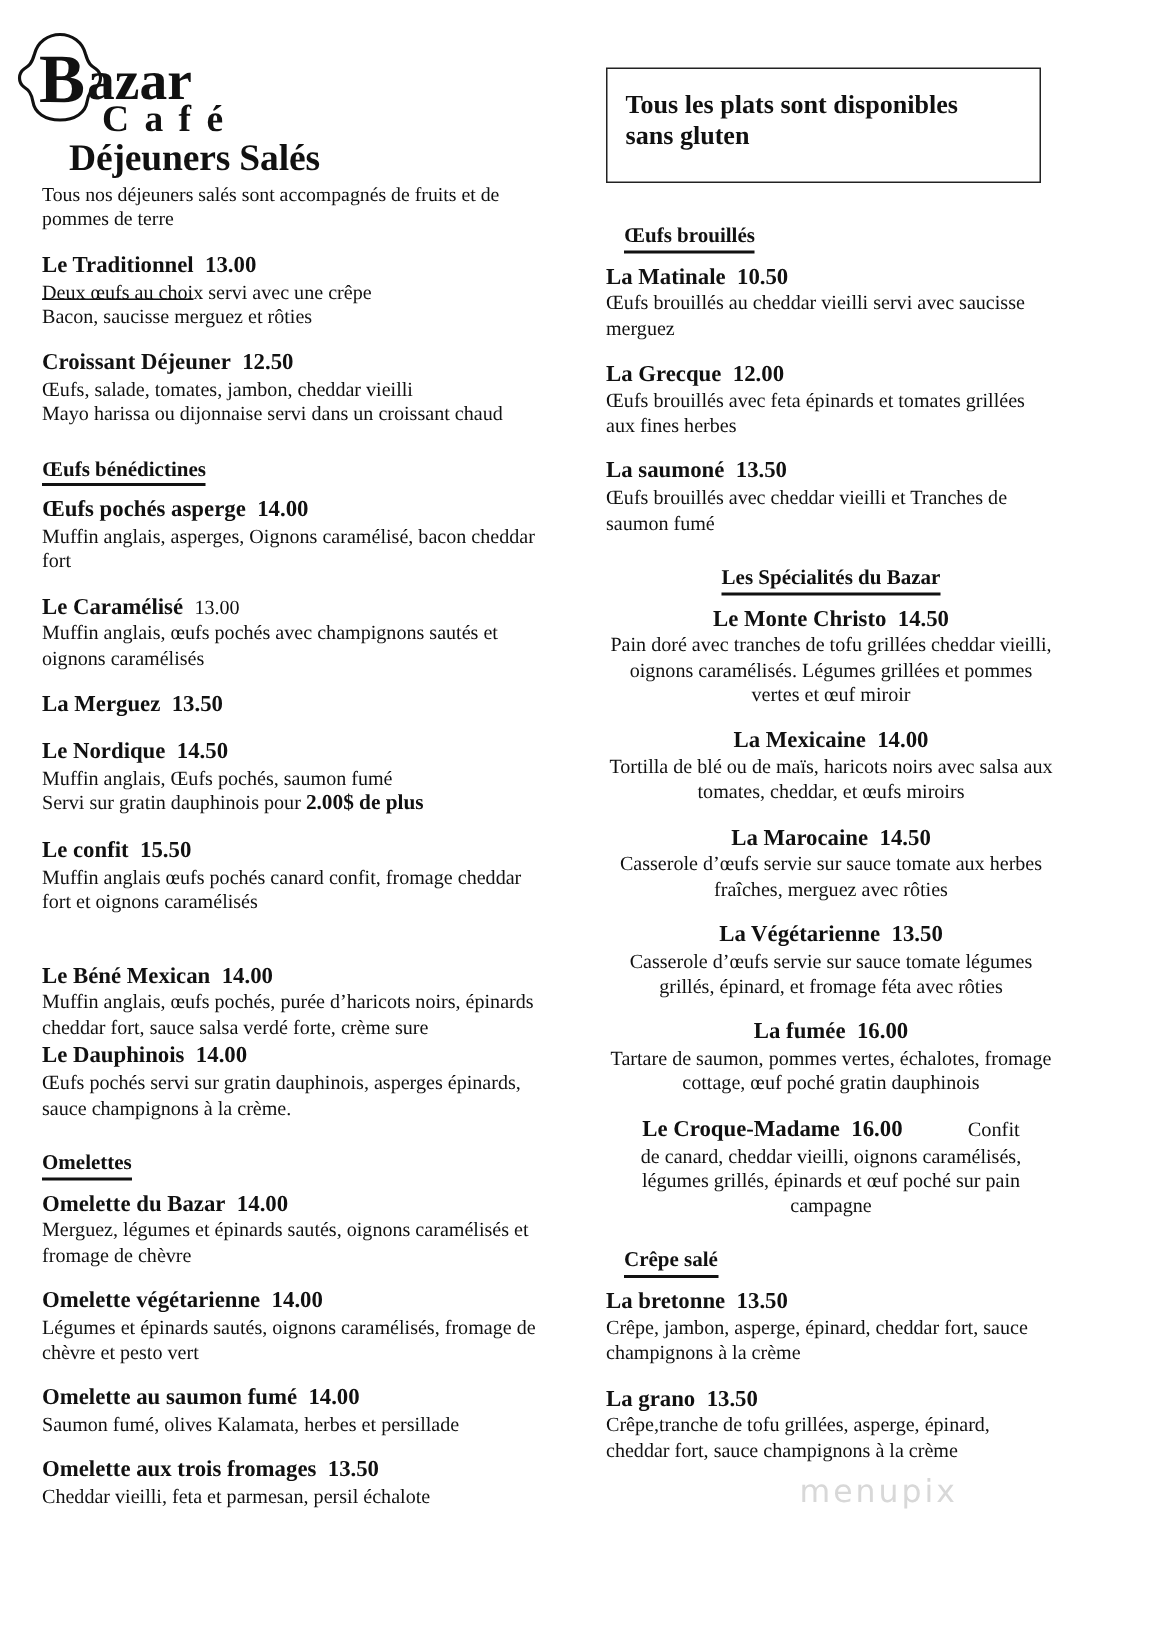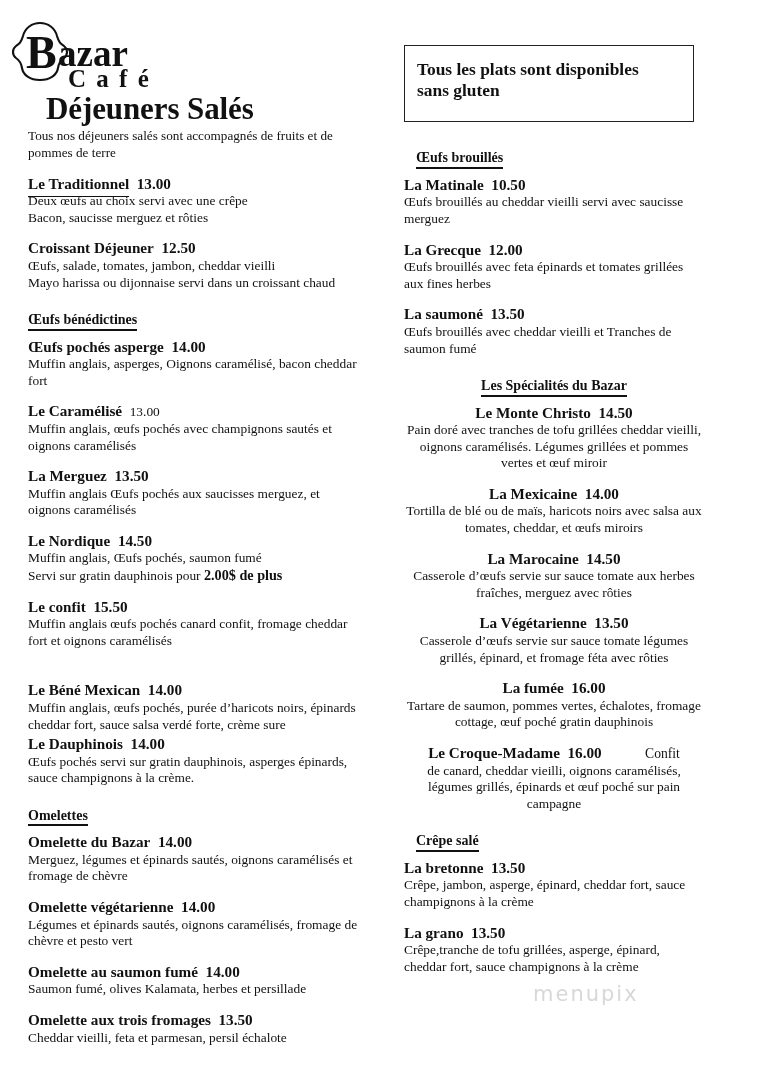--- a/index.html
+++ b/index.html
@@ -40,21 +40,21 @@
   .col-right{
     position:absolute;
     left:404px;
     top:45px;
     width:300px;
   }
 
   
   .menu-title{
     font-weight:bold;
-    font-size:31px;
+    font-size:25px;
     line-height:1.08;
     margin:0 0 3px 18px;
     letter-spacing:-0.1px;
   }
   .intro{
     font-size:13.2px;
     line-height:1.22;
     margin:0 0 14px 0;
     max-width:310px;
   }
@@ -88,21 +88,21 @@
   .item-desc{
     font-size:13.4px;
     line-height:1.24;
     margin:0;
   }
   .item-desc .strong{ font-weight:bold; font-size:14.2px; }
 
   
   .item-name.ul > .nm{
     border-bottom:1.6px solid #111;
-    padding-bottom:4px;
+    padding-bottom:14px;
   }
 
   
   .gluten-box{
     border:1.4px solid #222;
     padding:13px 28px 20px 12px;
     margin:0 0 26px 0;
     width:248px;
   }
   .gluten-text{
@@ -156,21 +156,20 @@
           </div>
         </div>
         <div class="section-wrap"><div class="section-head">Œufs bénédictines</div><div class="item">
             <div class="item-name"><span class="nm">Œufs pochés asperge</span>&nbsp;&nbsp;<span class="price">14.00</span></div>
             <div class="item-desc">Muffin anglais, asperges, Oignons caramélisé, bacon cheddar fort</div>
           </div><div class="item">
             <div class="item-name"><span class="nm">Le Caramélisé</span>&nbsp;&nbsp;<span class="price small">13.00</span></div>
             <div class="item-desc">Muffin anglais, œufs pochés avec champignons sautés et oignons caramélisés</div>
           </div><div class="item">
             <div class="item-name"><span class="nm">La Merguez</span>&nbsp;&nbsp;<span class="price">13.50</span></div>
-            <div class="item-desc">Muffin anglais Œufs pochés aux saucisses merguez, et oignons caramélisés</div>
           </div><div class="item">
             <div class="item-name"><span class="nm">Le Nordique</span>&nbsp;&nbsp;<span class="price">14.50</span></div>
             <div class="item-desc">Muffin anglais, Œufs pochés, saumon fumé</div>
             <div class="item-desc">Servi sur gratin dauphinois pour <span class="strong">2.00$ de plus</span></div>
           </div><div class="item">
             <div class="item-name"><span class="nm">Le confit</span>&nbsp;&nbsp;<span class="price">15.50</span></div>
             <div class="item-desc">Muffin anglais œufs pochés canard confit, fromage cheddar fort et oignons caramélisés</div>
           </div><div class="item tight">
             <div class="item-name"><span class="nm">Le Béné Mexican</span>&nbsp;&nbsp;<span class="price">14.00</span></div>
             <div class="item-desc">Muffin anglais, œufs pochés, purée d’haricots noirs, épinards cheddar fort, sauce salsa verdé forte, crème sure</div>

